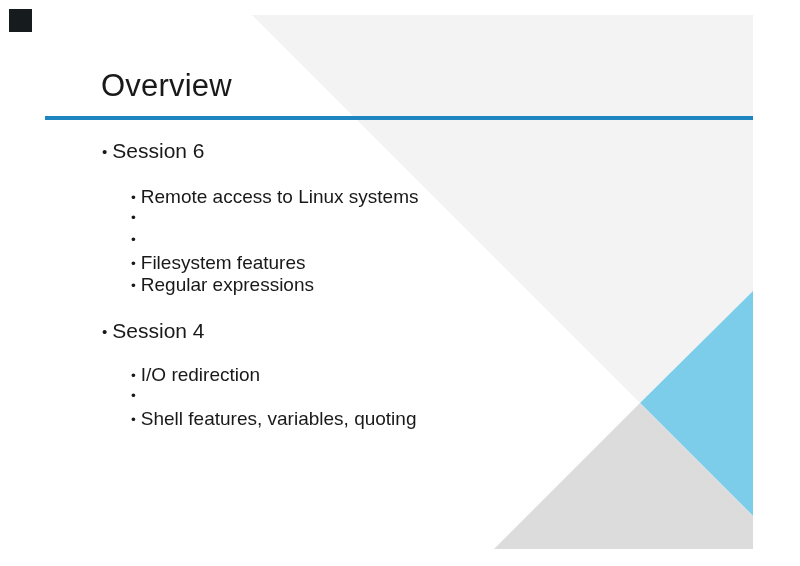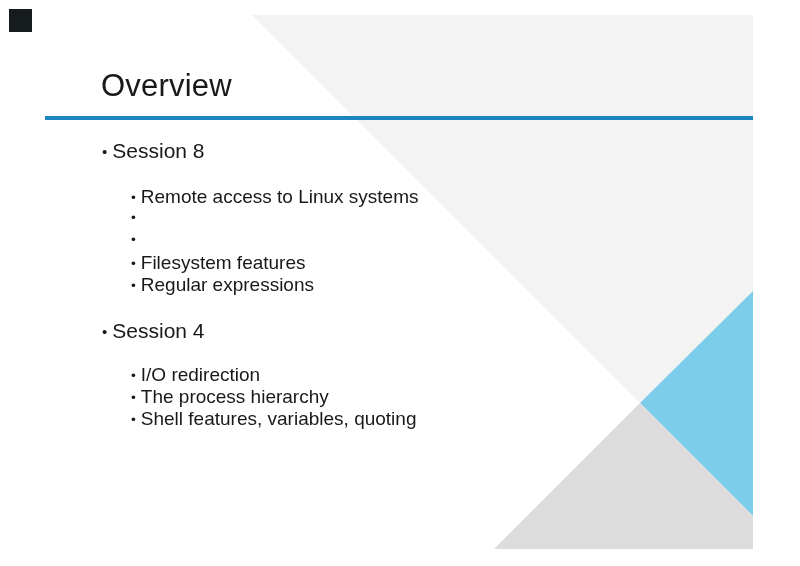--- a/index.html
+++ b/index.html
@@ -93,21 +93,21 @@
 
   <div class="corner-square"></div>
 
   <div class="title">Overview</div>
   <div class="title-rule"></div>
 
   <div class="outline">
 
     <div class="row l1 s1-header">
       <span class="dot">•</span>
-      <span>Session 8</span>
+      <span>Session 6</span>
     </div>
 
     <div class="l2-group s1-list">
       <div class="row">
         <span class="dot">•</span>
         <span>Remote access to Linux systems</span>
       </div>
       <div class="row">
         <span class="dot">•</span>
       </div>
@@ -129,21 +129,20 @@
       <span>Session 4</span>
     </div>
 
     <div class="l2-group s2-list">
       <div class="row">
         <span class="dot">•</span>
         <span>I/O redirection</span>
       </div>
       <div class="row">
         <span class="dot">•</span>
-        <span>The process hierarchy</span>
       </div>
       <div class="row">
         <span class="dot">•</span>
         <span>Shell features, variables, quoting</span>
       </div>
     </div>
 
   </div>
 </div>
 

